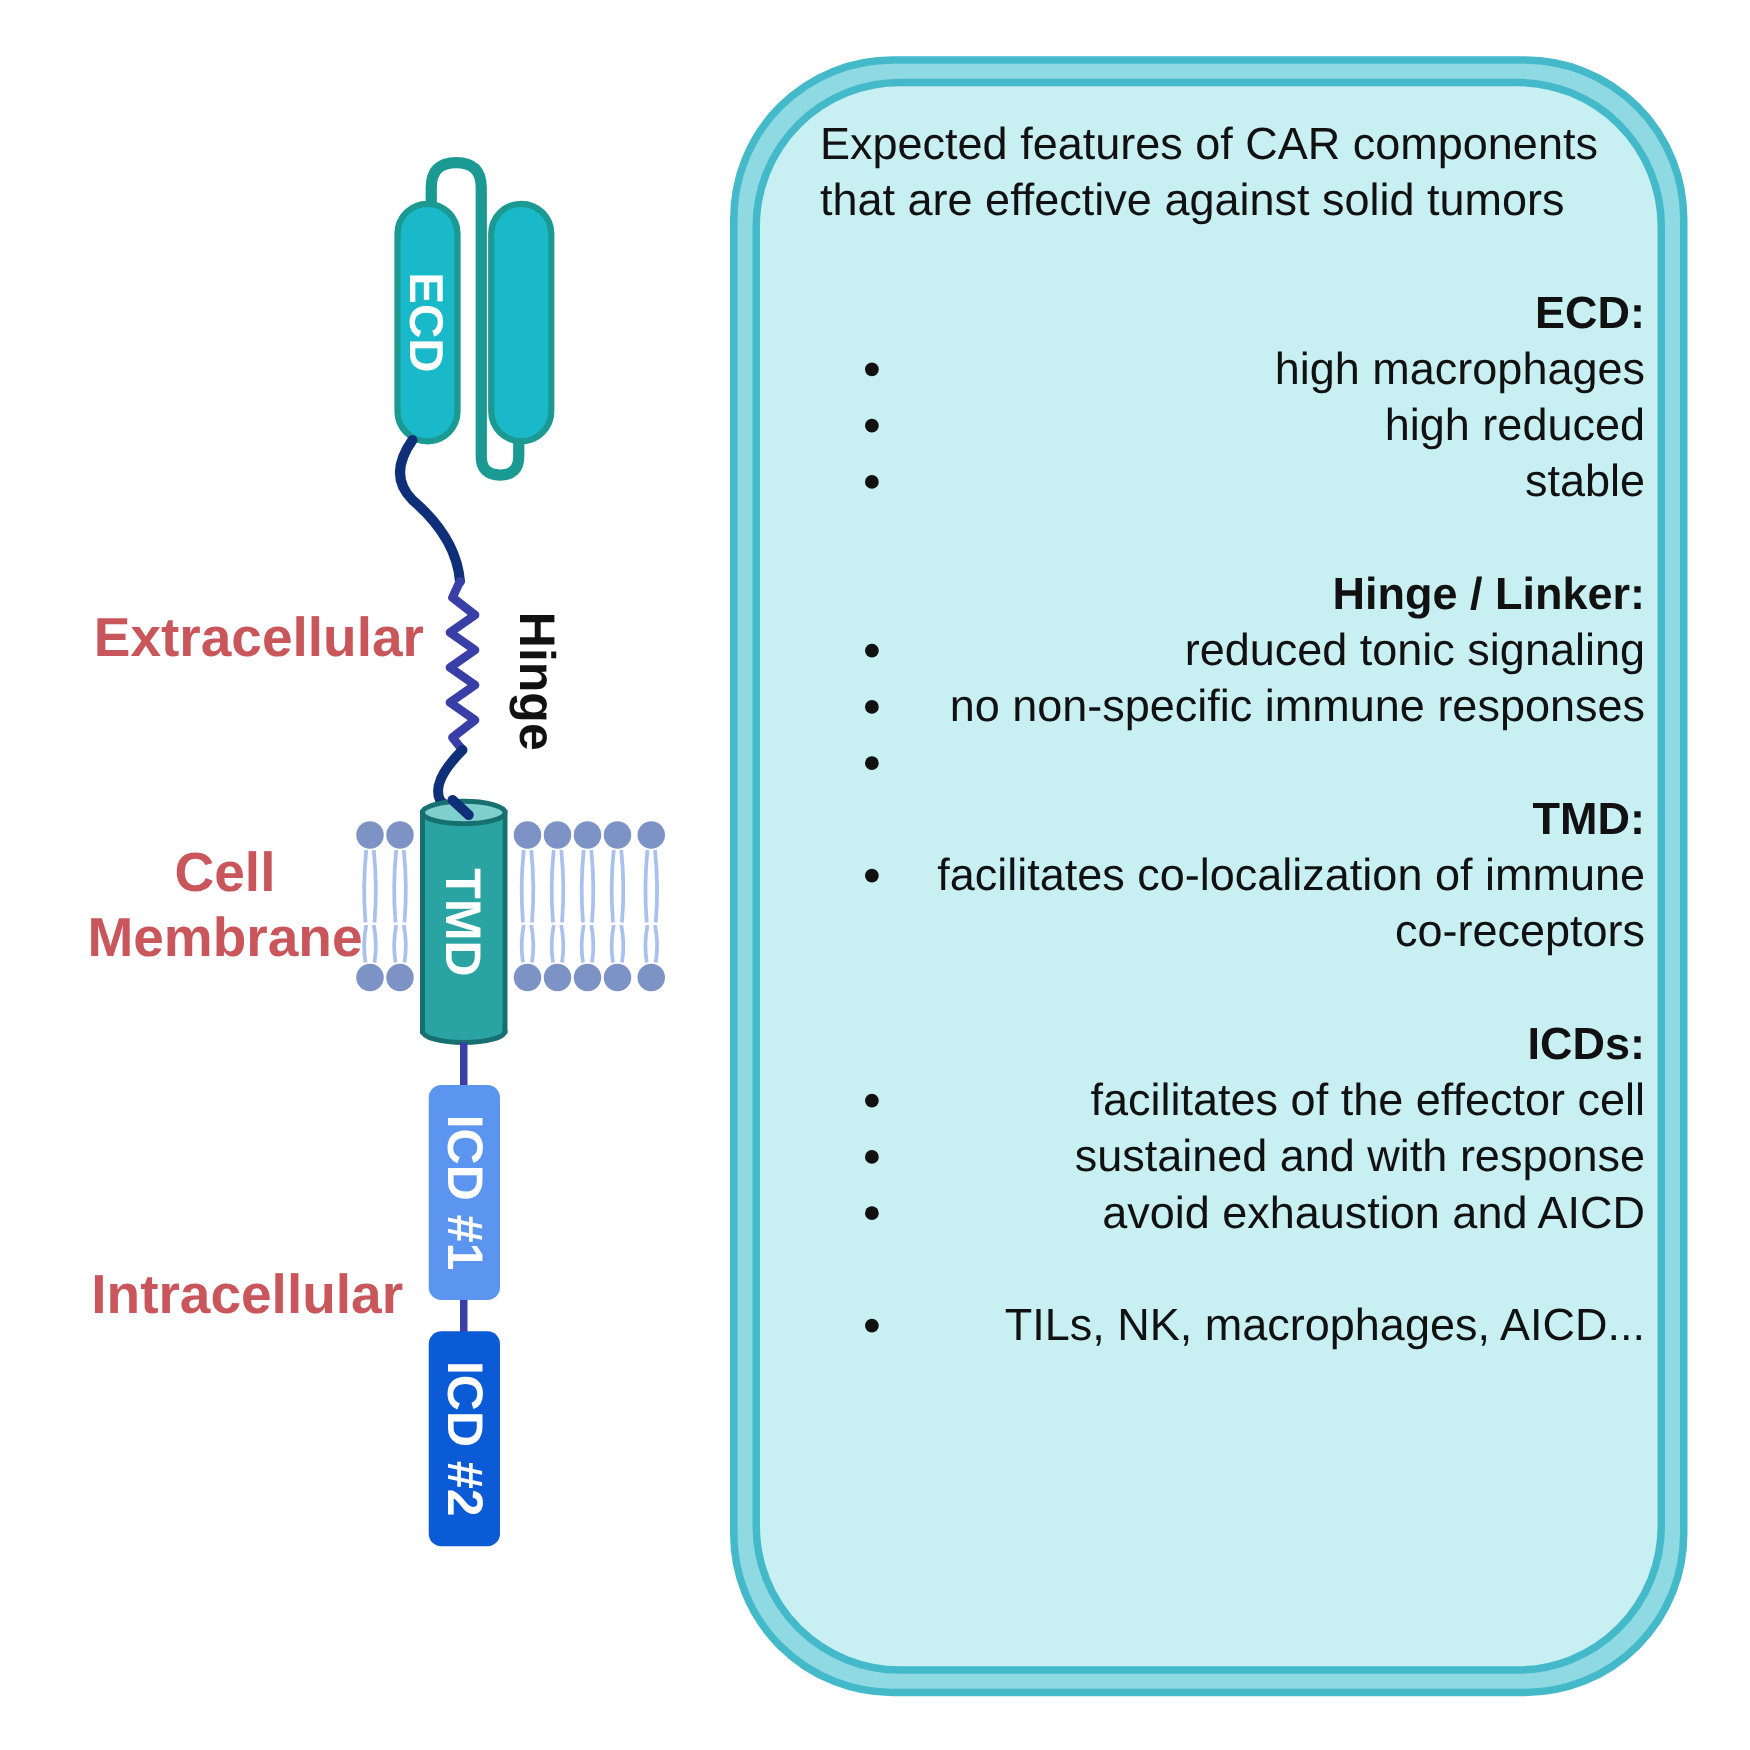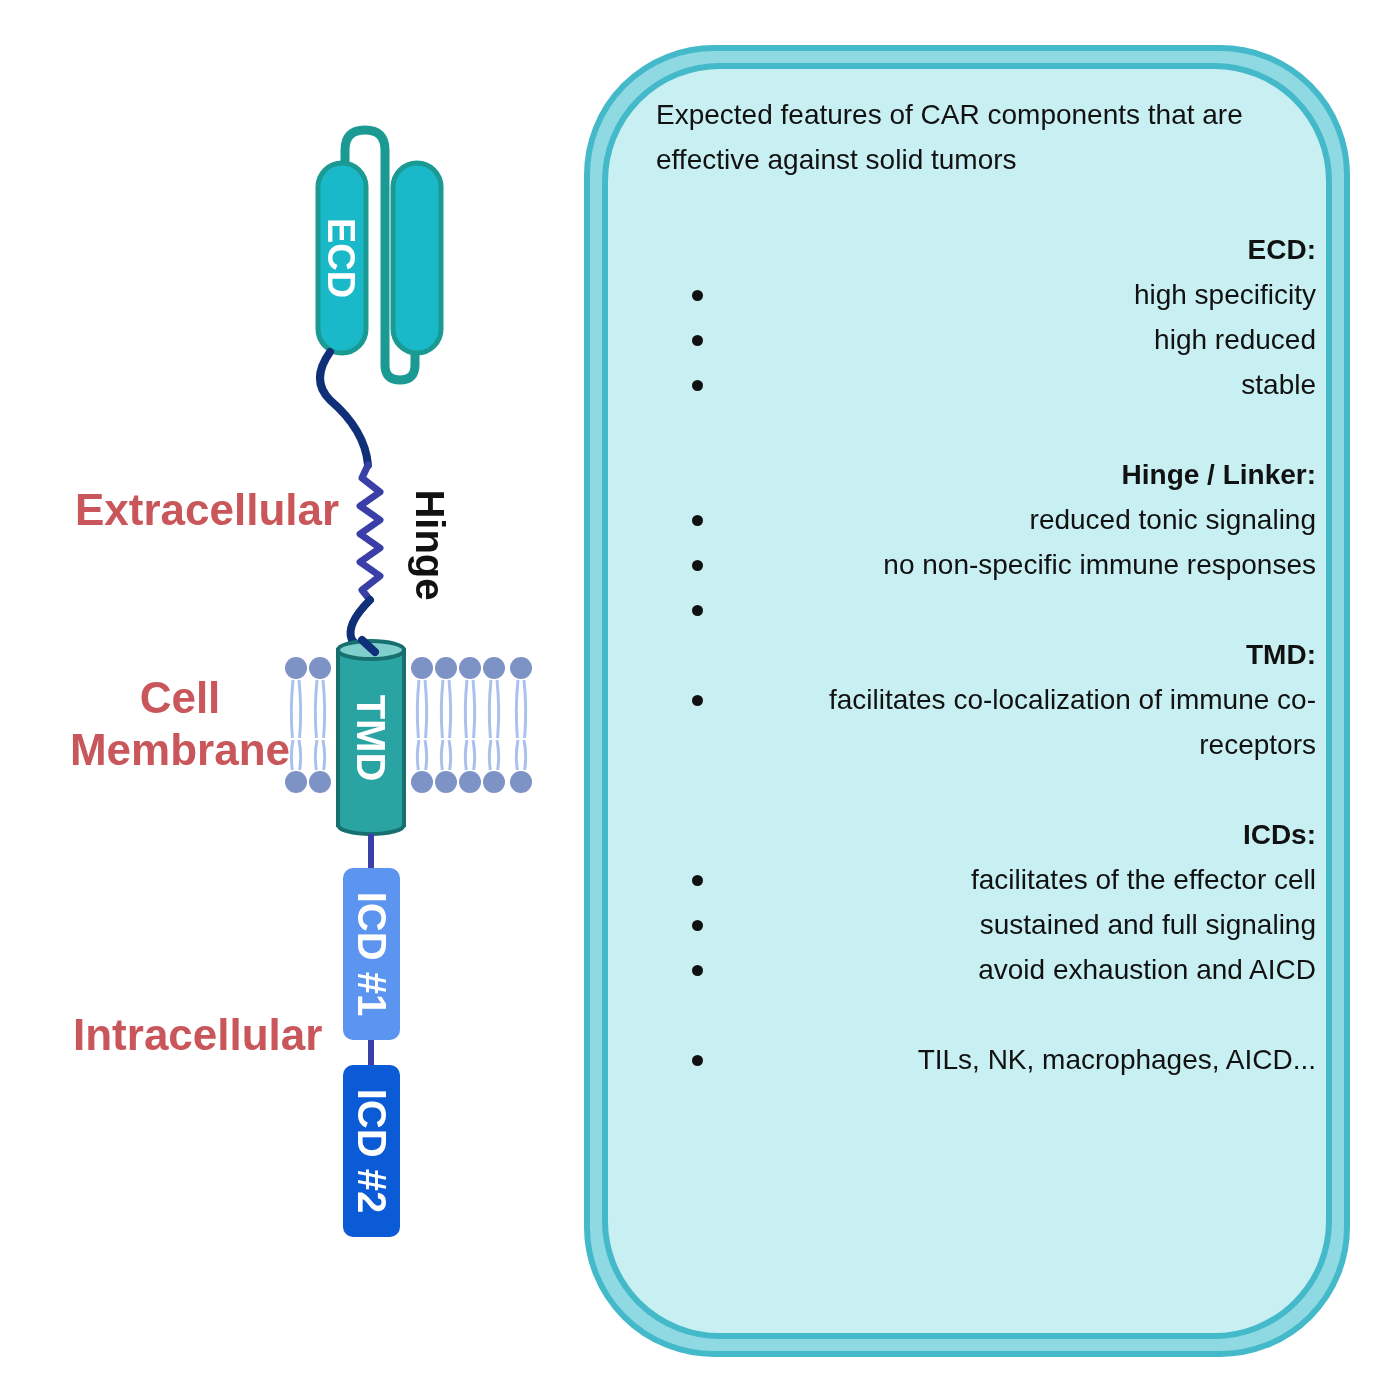--- a/index.html
+++ b/index.html
@@ -15,21 +15,21 @@
     box-sizing: border-box; border-radius: 130px;
     background: #8fd9e2; border: 6px solid #44b9c9;
   }
   #panel-inner {
     position: absolute; left: 12px; top: 12px; right: 12px; bottom: 12px;
     border-radius: 118px; background: #c8eff1; border: 6px solid #44b9c9;
   }
   #panel-content {
     position: absolute; left: 656px; top: 92px; width: 660px;
     font-family: "Liberation Sans", sans-serif; color: #111111;
-    font-size: 28px; line-height: 45px;
+    font-size: 36px; line-height: 45px;
   }
   .panel-title { margin: 0 0 45px 0; font-weight: 400; }
   .section { margin: 0 0 45px 0; text-align: right; }
   .section-heading { font-weight: 700; }
   .bullets { list-style: none; margin: 0; padding: 0; }
   .bullets li { position: relative; padding-left: 78px; }
   .bullets li .dot { position: absolute; left: 36px; top: 18px; width: 11px; height: 11px; border-radius: 50%; background: #111; }
 </style>
 </head>
 <body>
@@ -119,21 +119,21 @@
 <div id="panel">
   <div id="panel-inner"></div>
 </div>
 
 <div id="panel-content">
   <div class="panel-title">Expected features of CAR components that are effective against solid tumors</div>
   <div id="sections">
       <div class="section">
         <div class="section-heading">ECD:</div>
         <ul class="bullets">
-          <li><span class="dot"></span><span>high specificity</span></li>
+          <li><span class="dot"></span><span>high macrophages</span></li>
           <li><span class="dot"></span><span>high reduced</span></li>
           <li><span class="dot"></span><span>stable</span></li>
         </ul>
       </div>
       <div class="section">
         <div class="section-heading">Hinge / Linker:</div>
         <ul class="bullets">
           <li><span class="dot"></span><span>reduced tonic signaling</span></li>
           <li><span class="dot"></span><span>no non-specific immune responses</span></li>
           <li><span class="dot"></span></li>
@@ -142,21 +142,21 @@
       <div class="section">
         <div class="section-heading">TMD:</div>
         <ul class="bullets">
           <li><span class="dot"></span><span>facilitates co-localization of immune co-receptors</span></li>
         </ul>
       </div>
       <div class="section">
         <div class="section-heading">ICDs:</div>
         <ul class="bullets">
           <li><span class="dot"></span><span>facilitates of the effector cell</span></li>
-          <li><span class="dot"></span><span>sustained and full signaling</span></li>
+          <li><span class="dot"></span><span>sustained and with response</span></li>
           <li><span class="dot"></span><span>avoid exhaustion and AICD</span></li>
         </ul>
       </div>
       <div class="section">
         <ul class="bullets">
           <li><span class="dot"></span><span>TILs, NK, macrophages, AICD...</span></li>
         </ul>
       </div>
     </div>
 </div>

